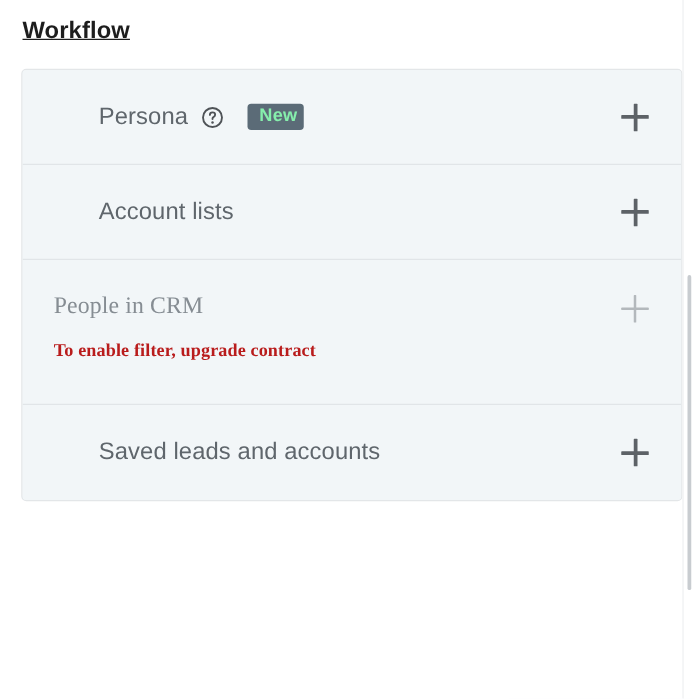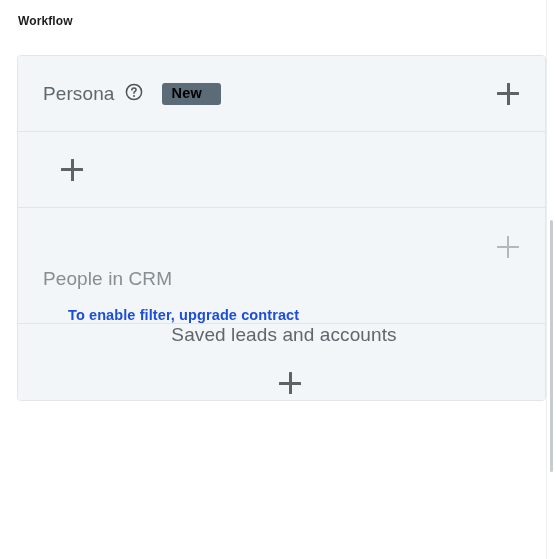--- a/index.html
+++ b/index.html
@@ -51,24 +51,25 @@
     height: 252px;
     background: #c8ccd0;
     border-radius: 2px;
   }
 
   
   .section-title {
     position: absolute;
     left: 18px;
     top: 14px;
-    font-size: 12px;
+    font-size: 19px;
     font-weight: bold;
     color: #1d1d1d;
     letter-spacing: .1px;
+    text-decoration: underline;
   }
 
   
   .filter-list {
     position: absolute;
     left: 17px;
     top: 55px;
     width: 529px;
     border: 1px solid #e3e6e8;
     border-radius: 4px;
@@ -82,32 +83,34 @@
     box-sizing: border-box;
     background: #f2f6f8;
     border-bottom: 1px solid #e1e5e8;
     padding: 0 20px 0 25px;
     display: flex;
     align-items: center;
     min-height: 76px;
   }
   .filter-row:last-child {
     border-bottom: none;
-    flex-direction: column;
   }
   .filter-row.tall {
     min-height: 116px;
-    align-items: flex-end;
+    align-items: flex-start;
     padding-top: 26px;
+    font-family: Liberation Serif, serif;
   }
 
   .row-main {
     display: flex;
+    align-items: center;
     flex: 1 1 auto;
     min-width: 0;
+    margin-left: 36px;
   }
   .row-left-stack {
     display: flex;
     flex-direction: column;
     flex: 1 1 auto;
     min-width: 0;
   }
 
   .row-label {
     font-size: 19px;
@@ -116,48 +119,47 @@
     white-space: nowrap;
     letter-spacing: .1px;
   }
   .row-label.disabled {
     color: #868d93;
   }
 
   .row-sublabel {
     font-size: 14.5px;
     font-weight: bold;
-    color: #1d4ed8;
+    color: #b91c1c;
     margin-top: 17px;
     letter-spacing: .1px;
     white-space: nowrap;
-    margin-left: 25px;
   }
 
   
   .help-icon {
     display: inline-flex;
     align-items: center;
     justify-content: center;
     width: 18px;
     height: 18px;
     margin-left: 11px;
     flex: 0 0 auto;
   }
   .help-icon svg { display: block; }
 
   
   .badge-new {
     display: inline-flex;
     align-items: center;
     justify-content: center;
     margin-left: 19px;
-    padding: 3px 19px 4px 9px;
+    padding: 3px 5px 4px 9px;
     background: #5b6b77;
-    color: #000000;
+    color: #86efac;
     font-size: 14.5px;
     font-weight: bold;
     border-radius: 3px;
     line-height: 1;
     letter-spacing: .2px;
     flex: 0 0 auto;
   }
 
   
   .plus-btn {
@@ -233,20 +235,23 @@
         <span class="badge-new">New</span>
       </div>
       <div class="row-right">
         <button class="plus-btn">
           <span class="plus-glyph"></span>
         </button>
       </div>
     </div>
 
     <div class="filter-row">
+      <div class="row-main">
+        <span class="row-label">Account lists</span>
+      </div>
       <div class="row-right">
         <button class="plus-btn">
           <span class="plus-glyph"></span>
         </button>
       </div>
     </div>
 
 
     <div class="filter-row tall">
       <div class="row-left-stack">

